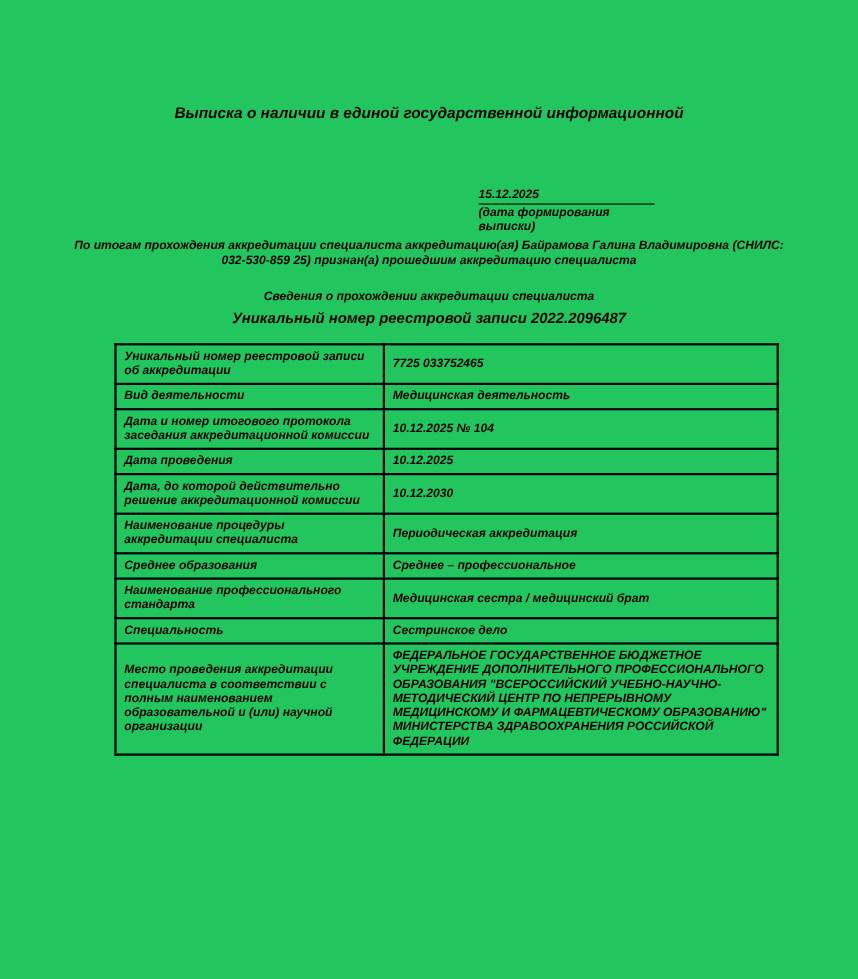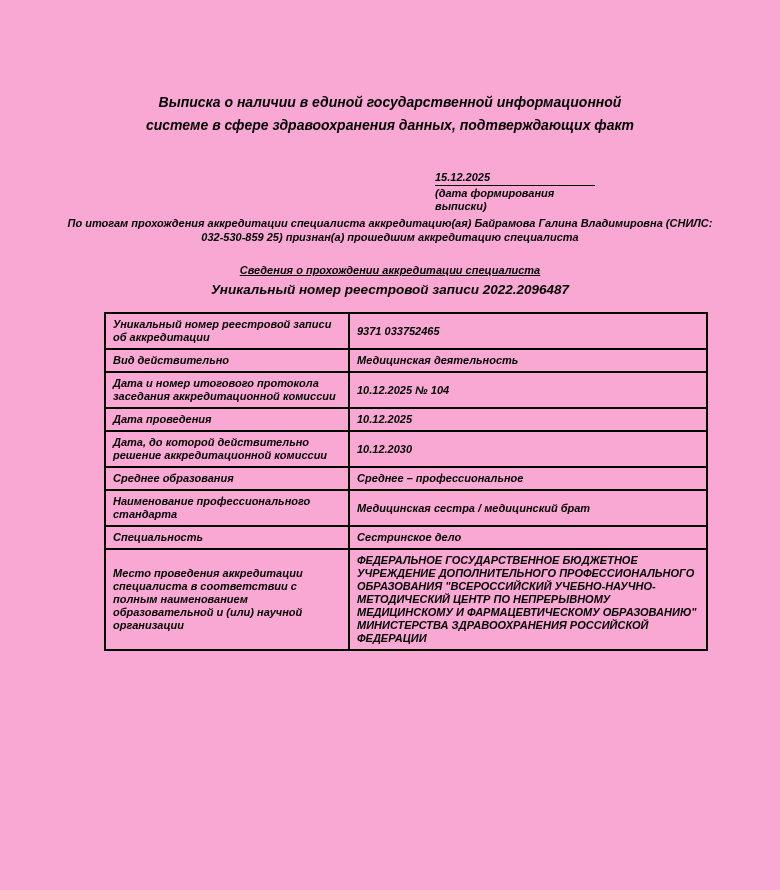--- a/index.html
+++ b/index.html
@@ -4,21 +4,21 @@
 <style>
   html, body {
     margin: 0;
     padding: 0;
     background: #ffffff;
   }
   .page {
     position: relative;
     width: 780px;
     height: 890px;
-    background: #f9a8d4;
+    background: #22c55e;
     font-family: "Liberation Sans", sans-serif;
     font-style: italic;
     font-weight: bold;
     color: #000000;
     overflow: hidden;
   }
   .title {
     position: absolute;
     top: 91px;
     left: 0;
@@ -55,21 +55,20 @@
     line-height: 14px;
   }
   .section-heading {
     position: absolute;
     top: 263px;
     left: 0;
     width: 780px;
     text-align: center;
     font-size: 11px;
     line-height: 14px;
-    text-decoration: underline;
   }
   .registry-heading {
     position: absolute;
     top: 281px;
     left: 0;
     width: 780px;
     text-align: center;
     font-size: 13.5px;
     line-height: 17px;
   }
@@ -90,21 +89,20 @@
     word-wrap: break-word;
   }
 </style>
 </head>
 <body>
 
 <div class="page">
 
   <div class="title">
     <div>Выписка о наличии в единой государственной информационной</div>
-    <div>системе в сфере здравоохранения данных, подтверждающих факт</div>
   </div>
 
   <div class="date-block">
     <div class="date-value">15.12.2025</div>
     <div class="date-caption">(дата формирования выписки)</div>
   </div>
 
   <div class="intro">
     <div>По итогам прохождения аккредитации специалиста аккредитацию(ая) Байрамова Галина Владимировна (СНИЛС:</div>
     <div>032-530-859 25) признан(а) прошедшим аккредитацию специалиста</div>
@@ -115,37 +113,41 @@
   <div class="registry-heading">Уникальный номер реестровой записи 2022.2096487</div>
 
   <table class="acc-table">
     <colgroup>
       <col style="width:244px">
       <col style="width:358px">
     </colgroup>
     <tbody>
         <tr>
           <td>Уникальный номер реестровой записи об аккредитации</td>
-          <td>9371 033752465</td>
+          <td>7725 033752465</td>
         </tr>
         <tr>
-          <td>Вид действительно</td>
+          <td>Вид деятельности</td>
           <td>Медицинская деятельность</td>
         </tr>
         <tr>
           <td>Дата и номер итогового протокола заседания аккредитационной комиссии</td>
           <td>10.12.2025 № 104</td>
         </tr>
         <tr>
           <td>Дата проведения</td>
           <td>10.12.2025</td>
         </tr>
         <tr>
           <td>Дата, до которой действительно решение аккредитационной комиссии</td>
           <td>10.12.2030</td>
+        </tr>
+        <tr>
+          <td>Наименование процедуры аккредитации специалиста</td>
+          <td>Периодическая аккредитация</td>
         </tr>
         <tr>
           <td>Среднее образования</td>
           <td>Среднее – профессиональное</td>
         </tr>
         <tr>
           <td>Наименование профессионального стандарта</td>
           <td>Медицинская сестра / медицинский брат</td>
         </tr>
         <tr>

